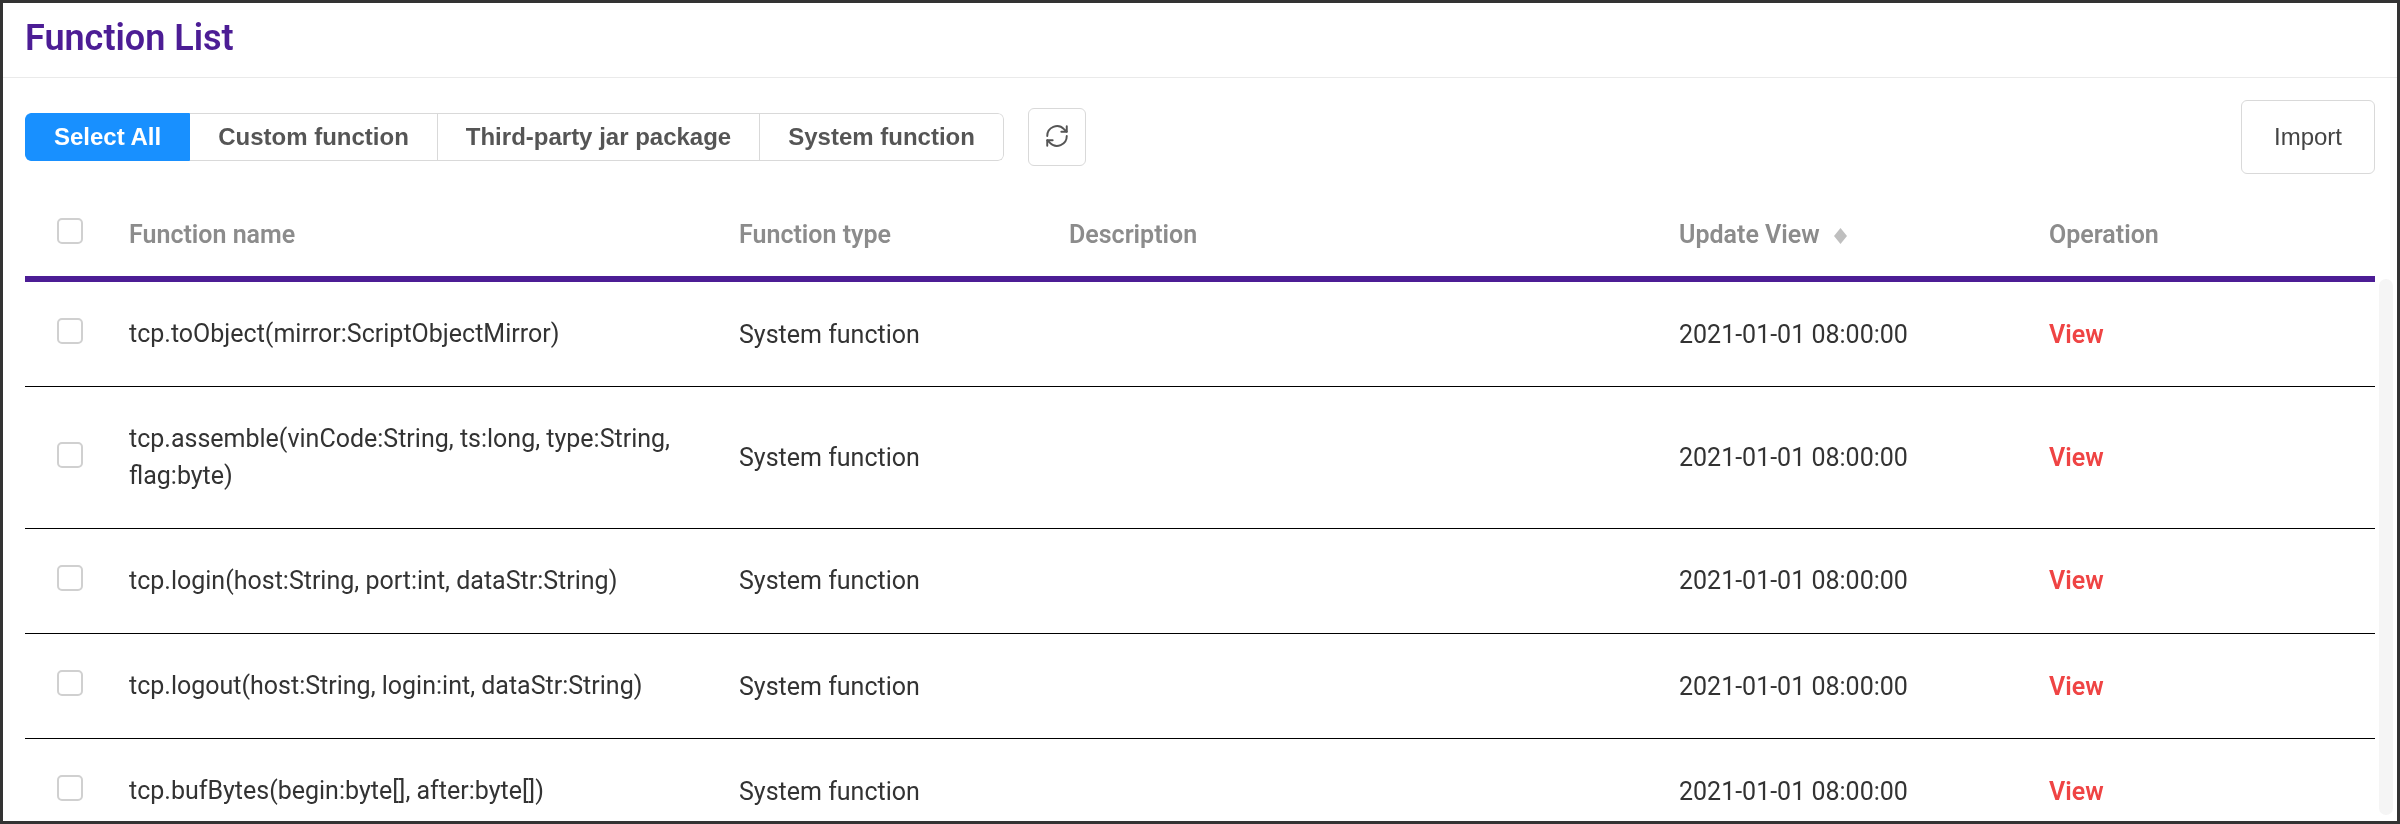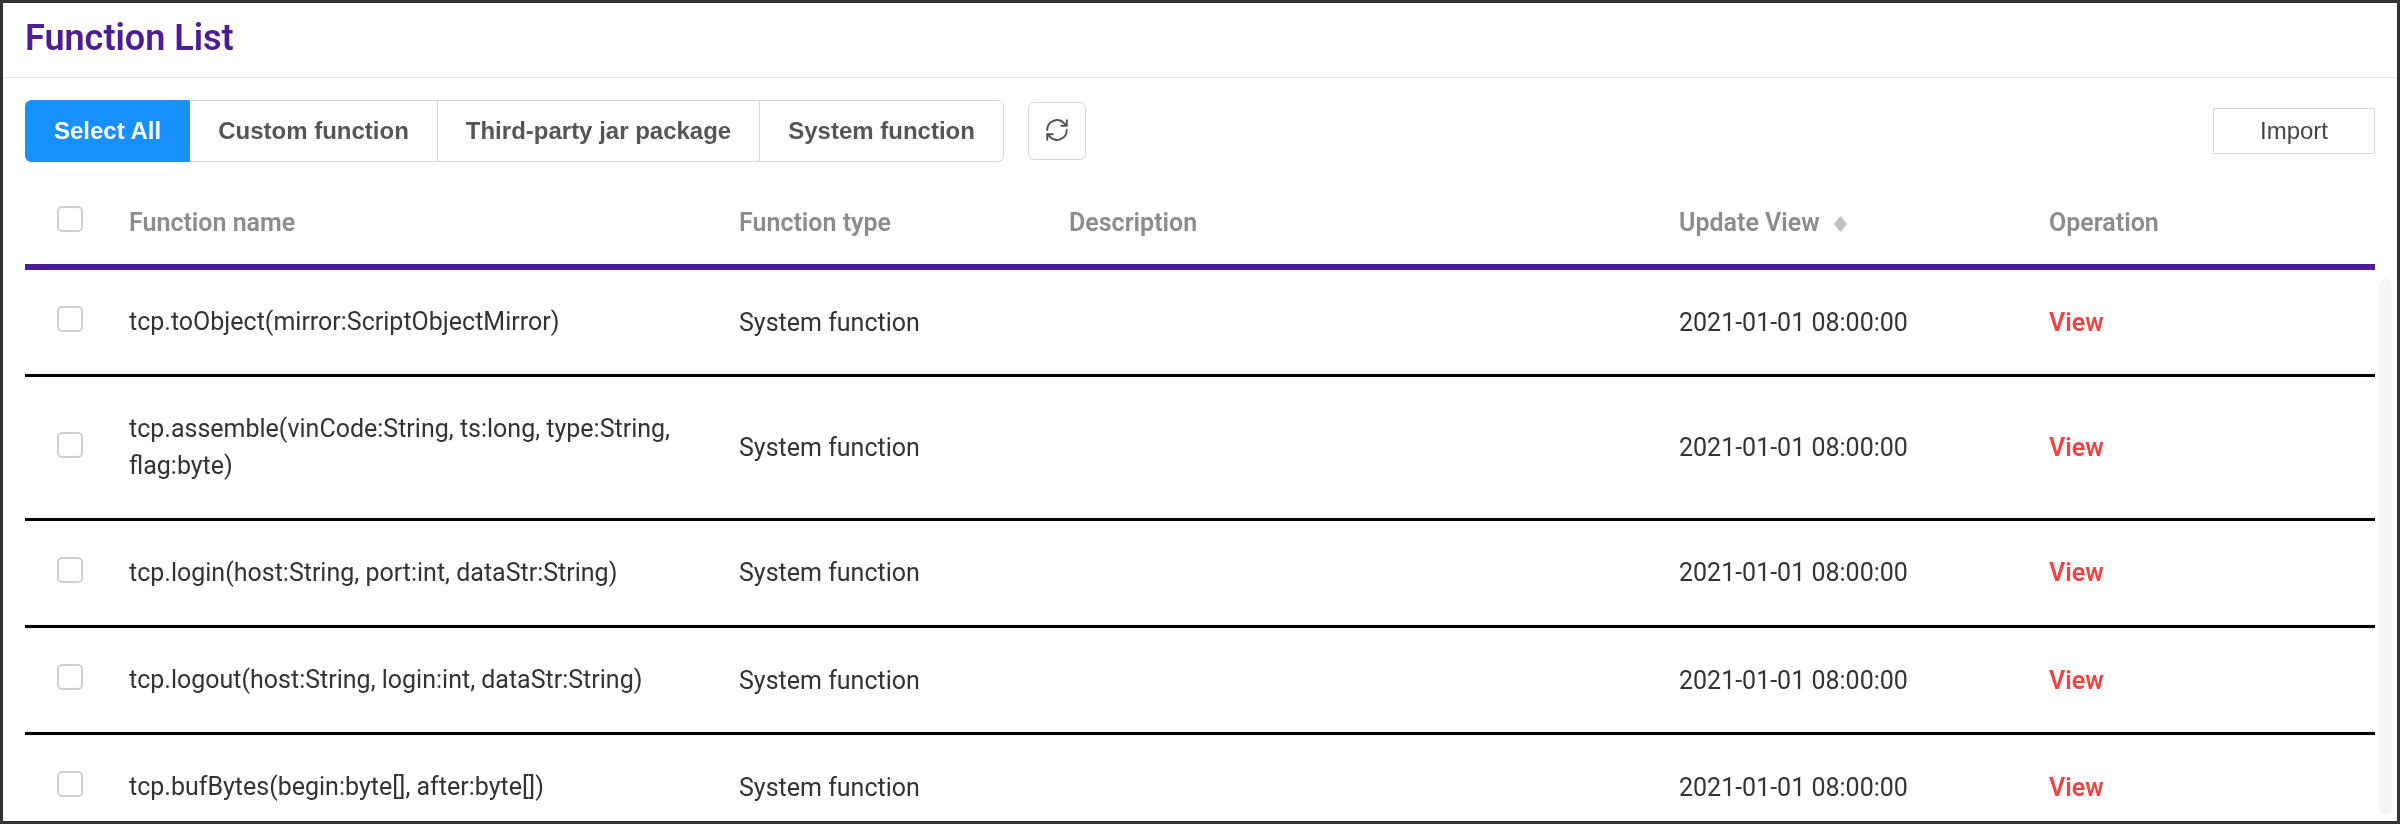--- a/index.html
+++ b/index.html
@@ -37,21 +37,21 @@
     display: flex;
     align-items: center;
     gap: 0;
   }
   .tab-group {
     display: inline-flex;
     border-radius: 6px;
     overflow: hidden;
   }
   .tab-btn {
-    height: 62px;
+    height: 48px;
     padding: 0 28px;
     font-size: 24px;
     font-weight: 600;
     background: #fff;
     color: #555;
     border: 1.5px solid #d9d9d9;
     cursor: pointer;
     display: inline-flex;
     align-items: center;
     justify-content: center;
@@ -76,24 +76,24 @@
     justify-content: center;
     cursor: pointer;
   }
   .refresh-btn svg { width: 26px; height: 26px; }
   .toolbar-right {
     margin-left: auto;
     display: flex;
     gap: 22px;
   }
   .btn {
-    height: 46px;
-    padding: 0 46px;
+    height: 74px;
+    padding: 0 32px;
     font-size: 24px;
-    border-radius: 1px;
+    border-radius: 6px;
     border: 1.5px solid #d9d9d9;
     background: #fff;
     color: #444;
     cursor: pointer;
     display: inline-flex;
     align-items: center;
     justify-content: center;
   }
   .btn.primary {
     background: #1890ff;
@@ -119,21 +119,21 @@
     flex-direction: column;
     margin-left: 8px;
     vertical-align: middle;
     line-height: 7px;
   }
   .sort-indicator svg { width: 13px; height: 8px; display:block;}
   .table tbody td {
     font-size: 25px;
     color: #333;
     padding: 34px 14px;
-    border-bottom: 3px solid #000000;
+    border-bottom: 1px solid #000000;
     vertical-align: middle;
   }
   .col-check { width: 90px; text-align: center; }
   .col-name { width: 610px; }
   .col-type { width: 330px; }
   .col-desc { width: 610px; }
   .col-time { width: 370px; }
   .col-op { width: auto; }
   .checkbox {
     width: 26px;

